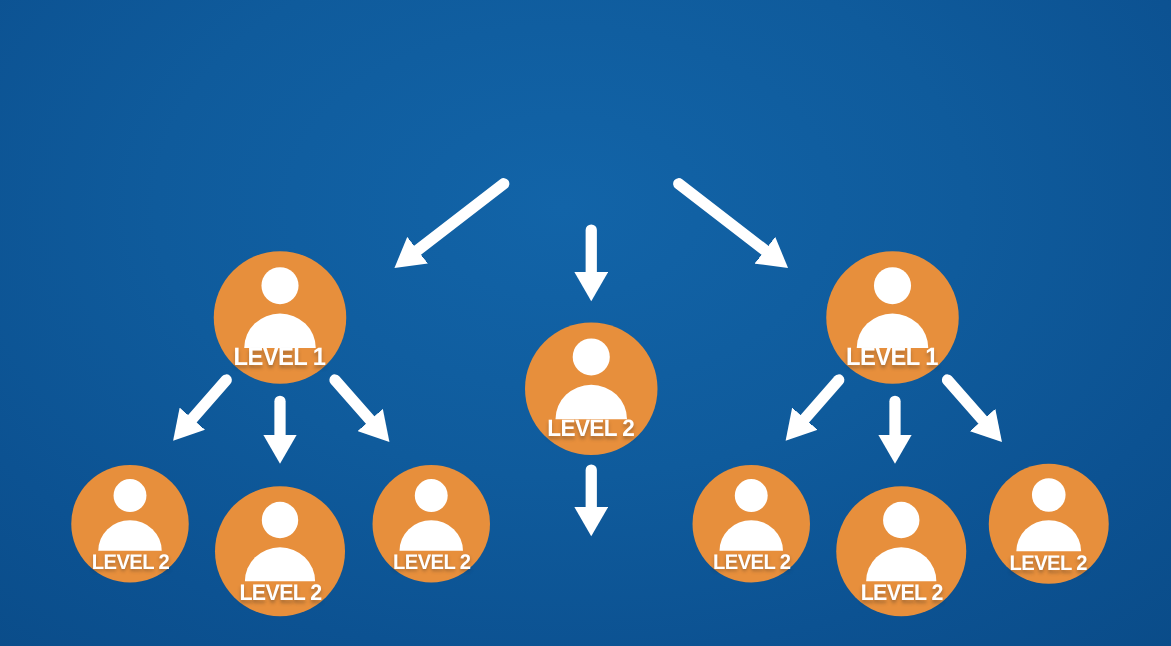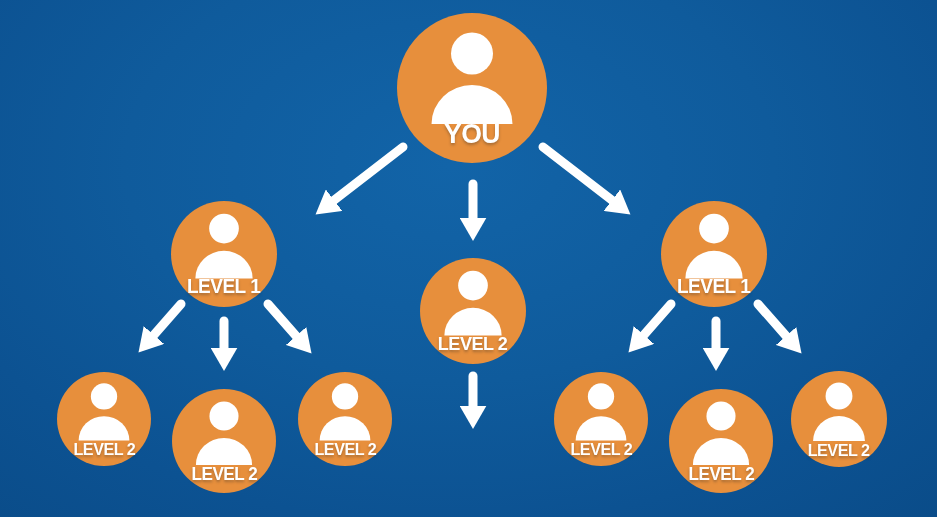--- a/index.html
+++ b/index.html
@@ -75,27 +75,20 @@
       <line x1="181" y1="304" x2="153" y2="336" marker-end="url(#ah)"></line>
       <line x1="224" y1="321" x2="224" y2="349" marker-end="url(#ah)"></line>
       <line x1="268" y1="304" x2="297" y2="337" marker-end="url(#ah)"></line>
       <line x1="473" y1="376" x2="473" y2="407" marker-end="url(#ah)"></line>
       <line x1="671" y1="304" x2="643" y2="336" marker-end="url(#ah)"></line>
       <line x1="716" y1="321" x2="716" y2="349" marker-end="url(#ah)"></line>
       <line x1="758" y1="304" x2="787" y2="337" marker-end="url(#ah)"></line>
     </g>
   </svg>
 
-  <div class="node n-you">
-    <svg class="person" viewBox="0 0 100 100" aria-hidden="true">
-      <circle cx="50" cy="27" r="14"></circle>
-      <path d="M23,74 a27,26 0 0 1 54,0 z"></path>
-    </svg>
-    <div class="label">YOU</div>
-  </div>
 
   <div class="node n-l1l">
     <svg class="person" viewBox="0 0 100 100" aria-hidden="true">
       <circle cx="50" cy="26" r="14"></circle>
       <path d="M23,73 a27,26 0 0 1 54,0 z"></path>
     </svg>
     <div class="label">LEVEL 1</div>
   </div>
 
   <div class="node n-l1r">

